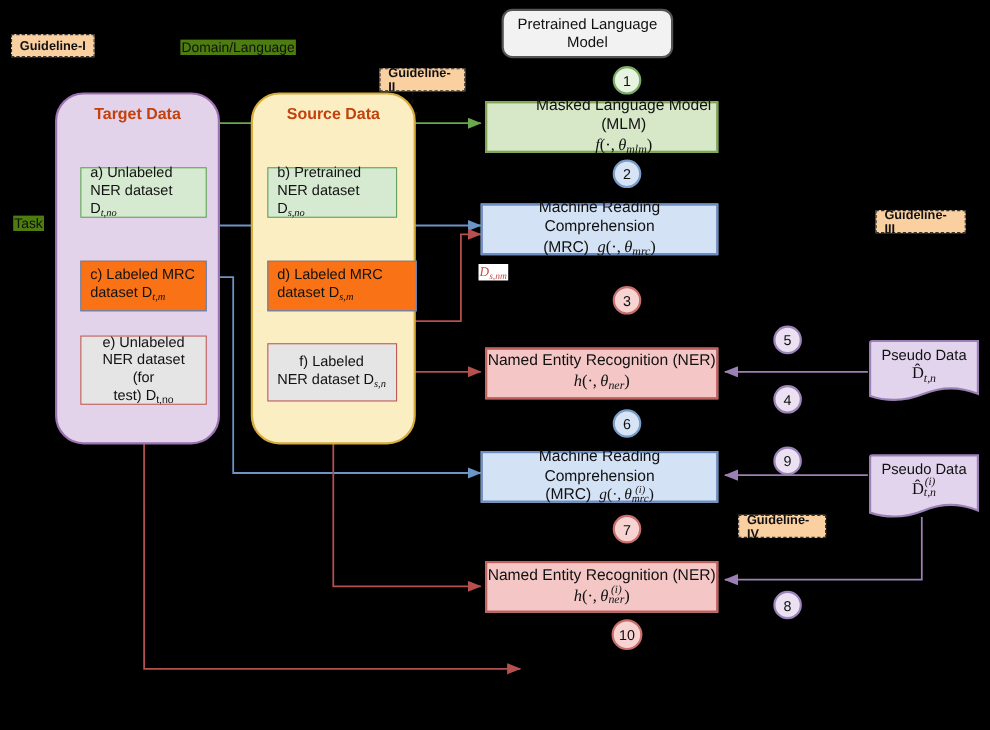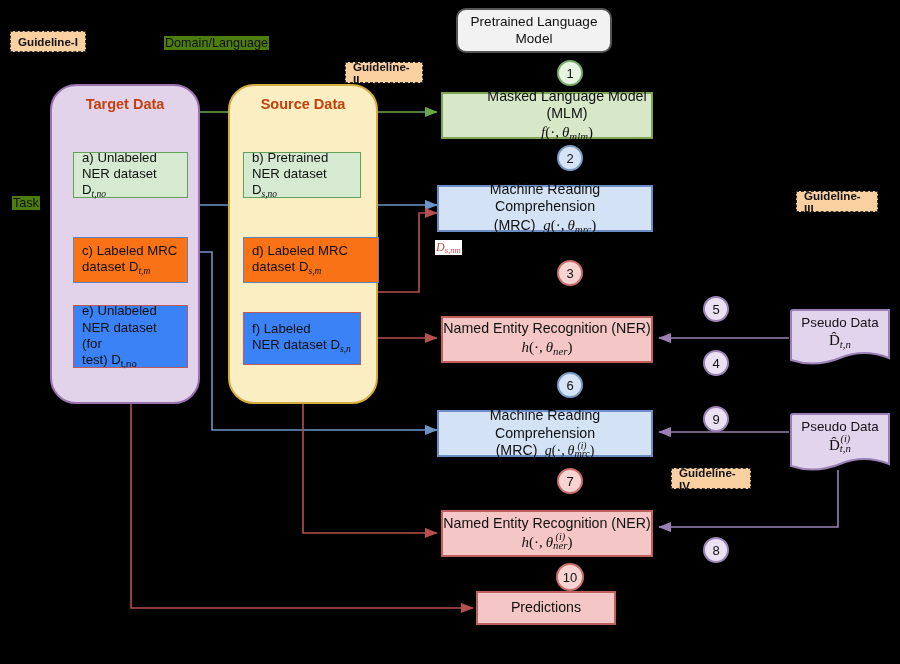--- a/index.html
+++ b/index.html
@@ -9,21 +9,21 @@
   .abs{position:absolute;box-sizing:border-box;}
 
   
   .panel{border-radius:26px;border:2px solid;}
   .panel-title{position:absolute;width:100%;text-align:center;font-weight:bold;font-size:14.5px;color:#c2410c;top:10px;}
 
   
   .card{border-radius:0;border:1.6px solid;display:flex;align-items:center;padding:5px 8px;font-size:13.2px;line-height:1.23;color:#111;}
   .card-green{background:#d5ead0;border-color:#63a05c;}
   .card-blue{background:#f97316;border-color:#5b84c0;}
-  .card-red{background:#3b82f6;border-color:#c05a58;}
+  .card-red{background:#e5e5e5;border-color:#c05a58;text-align:center;}
 
   
   .model{border:2px solid;display:flex;flex-direction:column;align-items:center;justify-content:center;text-align:center;font-size:14.2px;color:#111;line-height:1.25;}
   .m-green{background:#d7e8c8;border-color:#7fa553;}
   .m-blue{background:#d3e2f5;border-color:#6c8ec4;}
   .m-red{background:#f4c7c6;border-color:#c0605d;}
   .m-grey{background:#f2f2f2;border:2px solid #555;border-radius:10px;font-size:13.6px;}
 
   
   .doc{position:absolute;}
@@ -196,23 +196,20 @@
     </span>
   </div>
 
   <div class="abs model m-red" style="left:441px;top:510px;width:212px;height:47px;">
     <span>Named Entity Recognition (NER)</span>
     <span class="serif" style="font-size:15px;">
       <span class="mi">h</span>(·, <span class="mi">θ</span><span style="display:inline-block;vertical-align:-0.15em;"><span class="sup" style="display:block;line-height:0.8;">(i)</span><span class="sub" style="display:block;line-height:0.8;vertical-align:0">ner</span></span>)
     </span>
   </div>
 
-  <div class="abs model m-red" style="left:476px;top:591px;width:140px;height:34px;">
-    <span>Predictions</span>
-  </div>
 
   <div class="doc" style="left:789px;top:308px;width:102px;height:62px;">
     <svg width="102" height="62" viewBox="0 0 102 62">
       <path d="M2,4 Q2,2 4,2 L100,2 L100,50 Q75,40 51,50 Q26,60 2,52 Z" fill="#e3d4ee" stroke="#9b80b5" stroke-width="2"></path>
     </svg>
     <div class="lbl">
       <span>Pseudo Data</span><br>
       <span class="serif" style="font-size:15px;">D̂<span class="sub">t,n</span></span>
     </div>
   </div>

